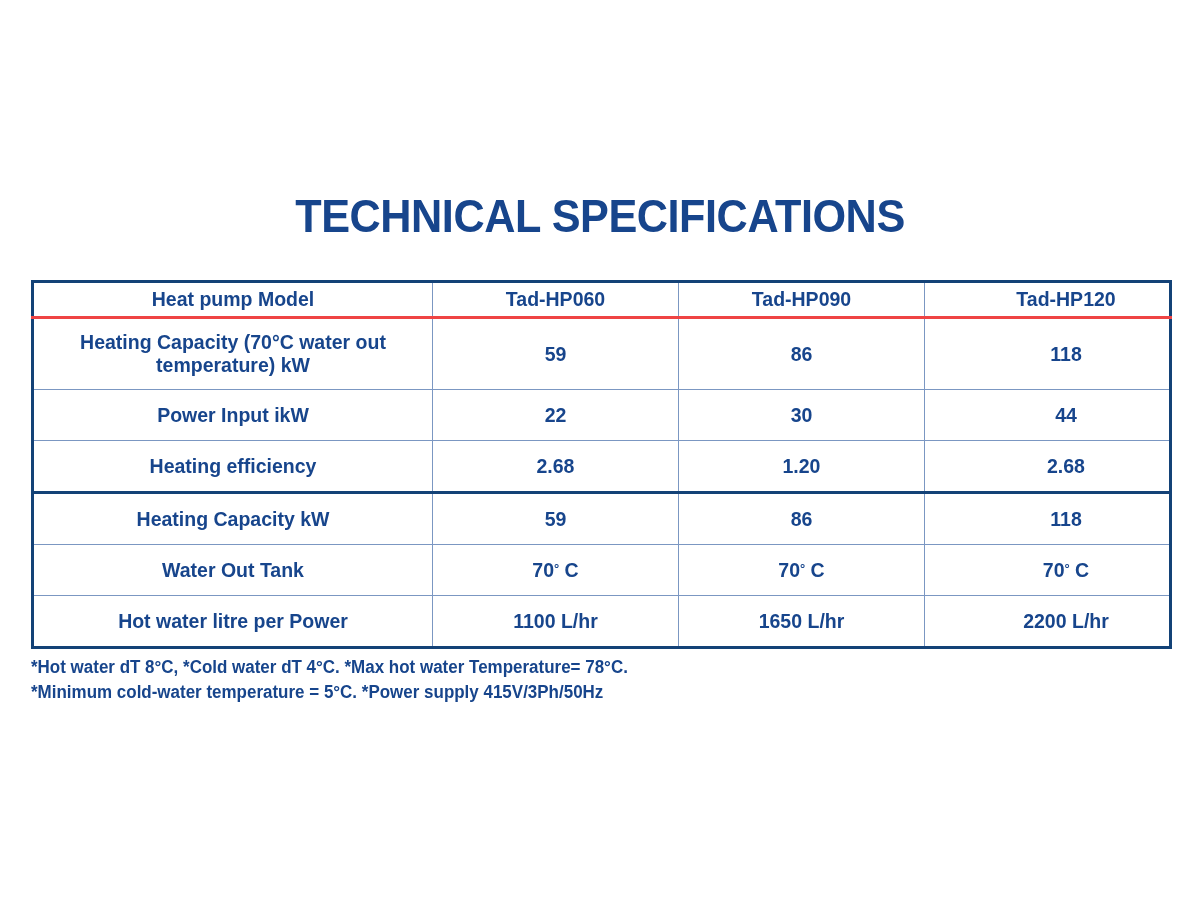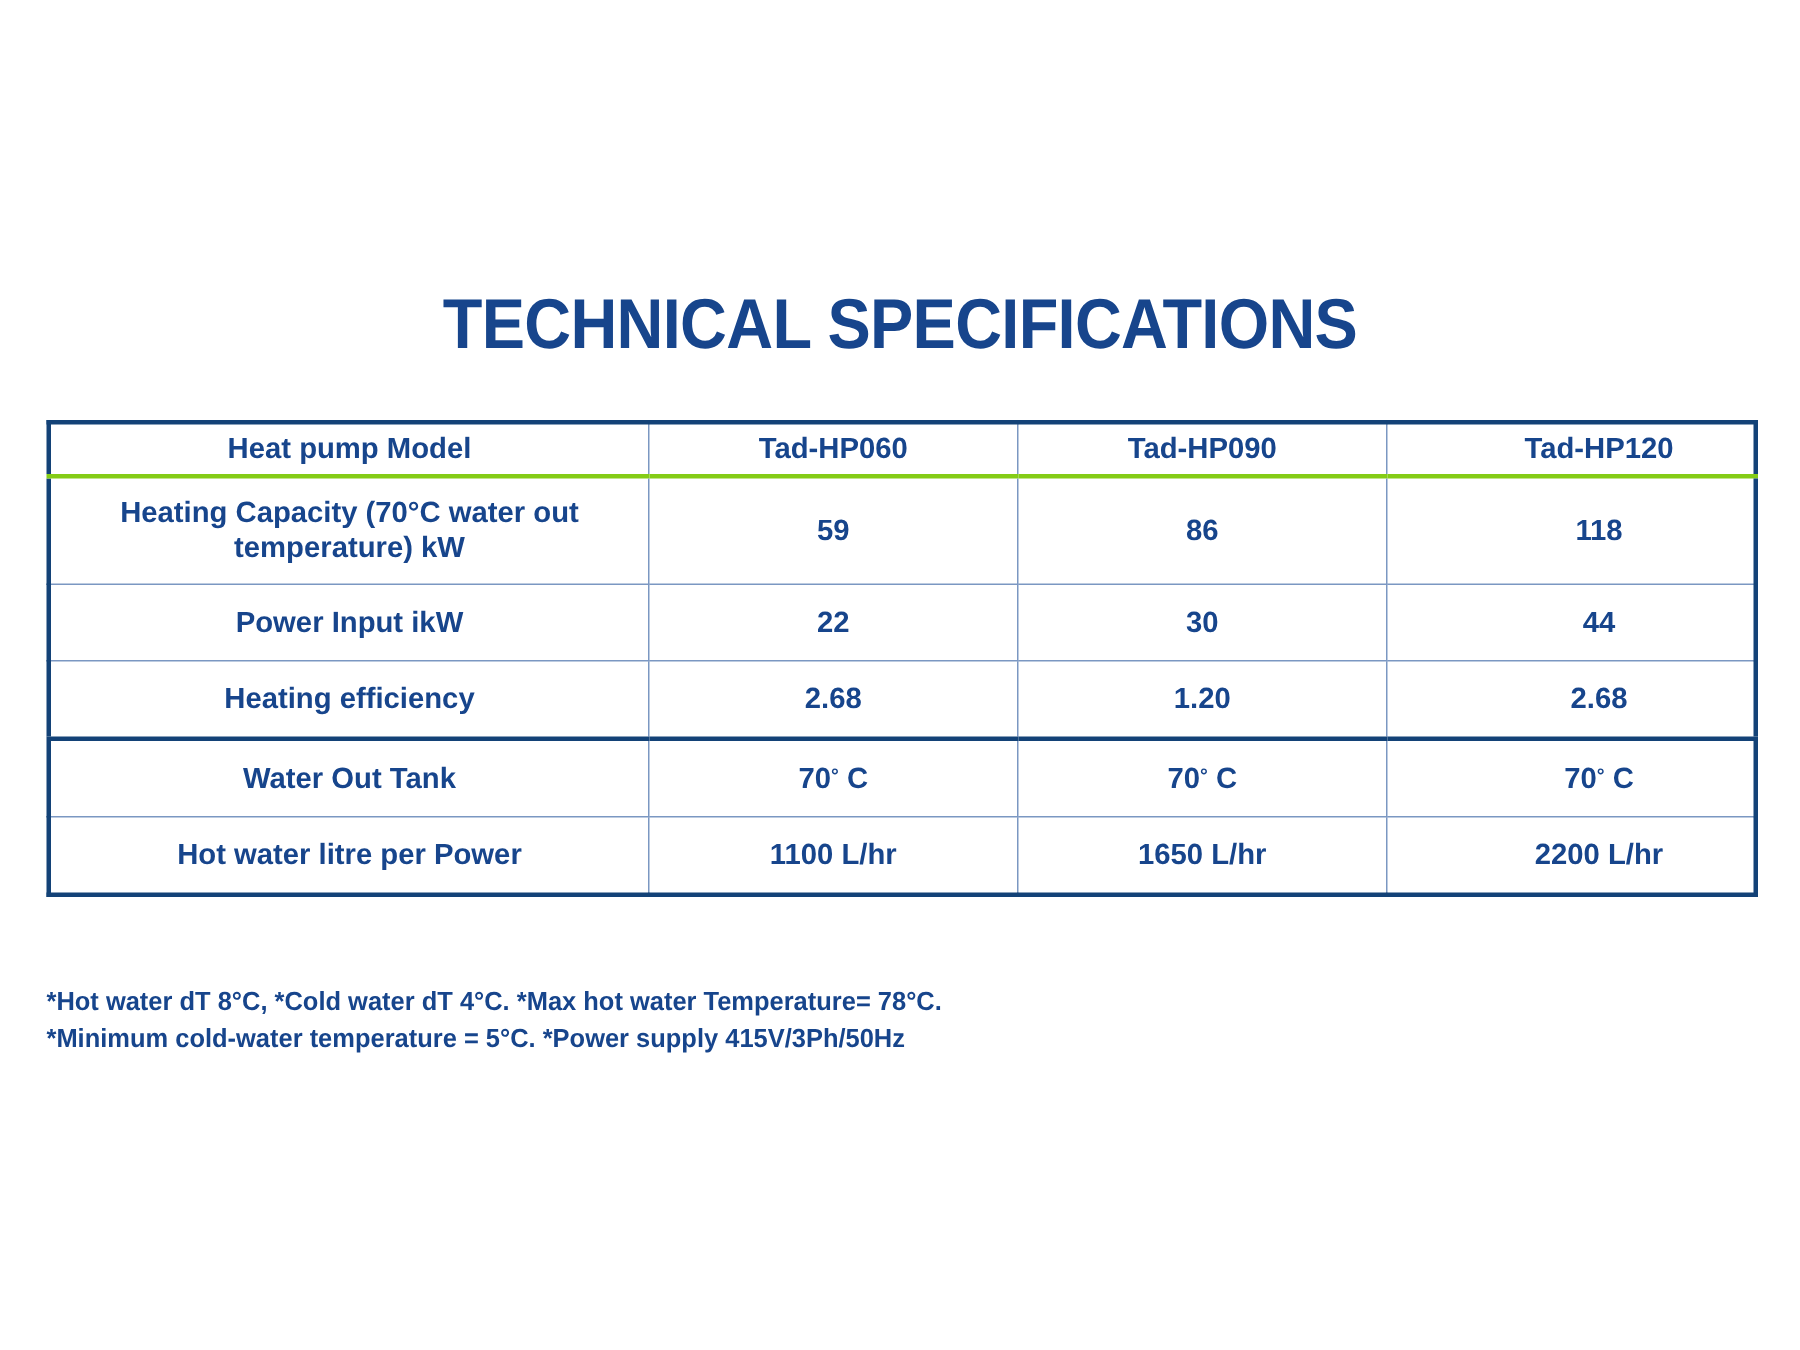--- a/index.html
+++ b/index.html
@@ -69,21 +69,21 @@
   }
   table.spec td.data {
     font-size: 19.5px;
   }
 
   
   table.spec {
     border: 3px solid #134277;
   }
   table.spec tr.row-header td {
-    border-bottom: 3px solid #84cc16;
+    border-bottom: 3px solid #ef4444;
     height: 20px;
     padding-top: 5px;
     padding-bottom: 5px;
   }
   table.spec tr.thick-below td {
     border-bottom: 3px solid #134277;
   }
   table.spec tr:first-child td { border-top: none; }
   table.spec tr:last-child td { border-bottom: none; }
   table.spec td:first-child { border-left: none; }
@@ -156,20 +156,26 @@
           <td class="data">44</td>
         </tr>
 
         <tr class="row-std thick-below">
           <td class="label">Heating efficiency</td>
           <td class="data">2.68</td>
           <td class="data">1.20</td>
           <td class="data">2.68</td>
         </tr>
 
+        <tr class="row-std">
+          <td class="label">Heating Capacity kW</td>
+          <td class="data">59</td>
+          <td class="data">86</td>
+          <td class="data">118</td>
+        </tr>
 
 
         <tr class="row-std">
           <td class="label">Water Out Tank</td>
           <td class="data"><span>70</span><span class="deg">°</span> <span>C</span></td>
           <td class="data"><span>70</span><span class="deg">°</span> <span>C</span></td>
           <td class="data"><span>70</span><span class="deg">°</span> <span>C</span></td>
         </tr>
 
         <tr class="row-std">

